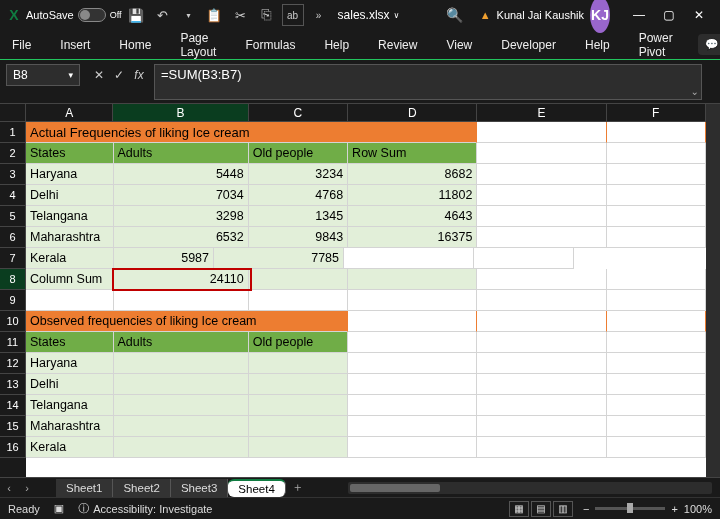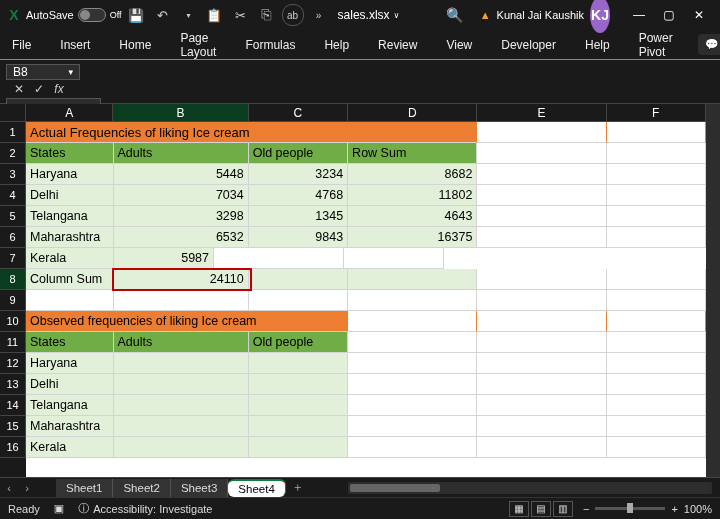--- a/index.html
+++ b/index.html
@@ -21,21 +21,21 @@
 .win-btn { width: 30px; height: 30px; display: flex; align-items: center; justify-content: center; font-size: 12px; }
 
 
 .ribbon { height: 30px; background: #1a1a1a; display: flex; align-items: center; padding: 0 8px; gap: 21px; border-bottom: 1px solid #22c55e; }
 .ribbon-tab { padding: 4px 4px; font-size: 12px; color: #eee; cursor: pointer; }
 .ribbon-right { margin-left: auto; display: flex; align-items: center; gap: 6px; }
 .comments-btn { background: #2d2d2d; padding: 4px 8px; border-radius: 4px; font-size: 11px; display: flex; align-items: center; gap: 4px; }
 .share-btn { background: #107c41; width: 24px; height: 22px; border-radius: 4px; display: flex; align-items: center; justify-content: center; }
 
 
-.fbar { height: 44px; background: #1a1a1a; display: flex; align-items: flex-start; border-bottom: 1px solid #444; padding-top: 4px; flex-direction: column; }
+.fbar { height: 44px; background: #1a1a1a; display: flex; align-items: flex-start; border-bottom: 1px solid #444; padding-top: 4px; }
 .namebox { width: 74px; height: 22px; background: #2d2d2d; border: 1px solid #555; display: flex; align-items: center; padding: 0 6px; font-size: 12px; margin-left: 6px; }
 .namebox-dd { margin-left: auto; font-size: 9px; }
 .fbar-btns { display: flex; align-items: center; gap: 2px; margin-left: 10px; height: 22px; }
 .fbar-btn { width: 18px; height: 18px; display: flex; align-items: center; justify-content: center; color: #ccc; font-size: 12px; }
 .formula-input { flex: 1; height: 36px; background: #2d2d2d; border: 1px solid #555; margin: 0 18px 0 6px; padding: 2px 6px; font-size: 13px; color: #fff; position: relative; }
 .formula-expand { position: absolute; right: 2px; bottom: 2px; font-size: 10px; color: #aaa; }
 
 
 .grid-wrap { position: absolute; top: 104px; left: 0; right: 0; bottom: 42px; background: #fff; overflow: hidden; }
 .corner { position: absolute; left: 0; top: 0; width: 26px; height: 18px; background: #1a1a1a; border-right: 1px solid #444; border-bottom: 1px solid #444; z-index: 3; }
@@ -89,21 +89,21 @@
         <div class="toggle-knob"></div>
       </div>
     <span style="font-size:9px">Off</span>
   </div>
   <div class="tb-btn">💾</div>
   <div class="tb-btn">↶</div>
   <div class="tb-btn" style="font-size:8px">▾</div>
   <div class="tb-btn">📋</div>
   <div class="tb-btn">✂</div>
   <div class="tb-btn">⎘</div>
-  <div class="tb-btn" style="border:1px solid #555;border-radius:10px;font-size:10px">ab</div>
+  <div class="tb-btn" style="border:1px solid #555;border-radius:0;font-size:10px">ab</div>
   <div class="tb-btn" style="font-size:10px">»</div>
   <div class="filename">
     <span>sales.xlsx</span>
     <span style="font-size:8px">∨</span>
   </div>
   <div class="tb-spacer"></div>
   <div class="search-ic">🔍</div>
   <div class="user-badge">
     <span style="color:#f0a030">▲</span>
     <span>Kunal Jai Kaushik</span>
@@ -230,20 +230,21 @@
         <div class="cell ltgreen cA">Maharashtra</div>
         <div class="cell ltgreen cB num">6532</div>
         <div class="cell ltgreen cC num">9843</div>
         <div class="cell ltgreen cD num">16375</div>
         <div class="cell cE"></div>
         <div class="cell cF"></div>
       </div>
     <div class="row">
         <div class="cell ltgreen cA">Kerala</div>
         <div class="cell ltgreen cC num">5987</div>
+        <div class="cell ltgreen cD num">7785</div>
         <div class="cell cE"></div>
         <div class="cell cF"></div>
       </div>
 
     <div class="row">
         <div class="cell ltgreen cA">Column Sum</div>
         <div class="cell ltgreen cB num">24110</div>
         <div class="cell ltgreen cC"></div>
         <div class="cell ltgreen cD"></div>
         <div class="cell cE"></div>

